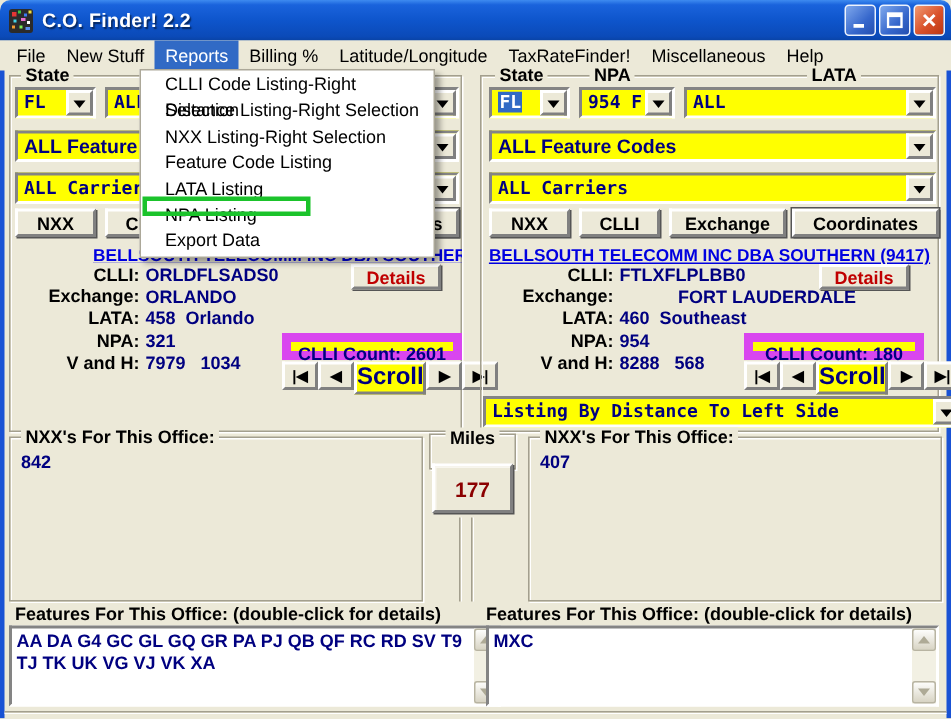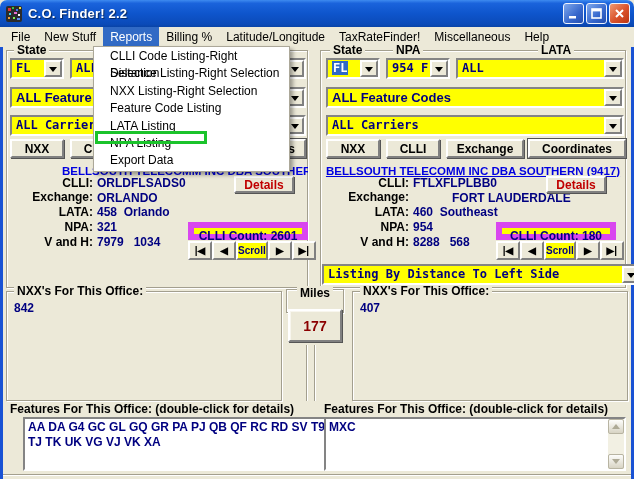--- a/index.html
+++ b/index.html
@@ -54,21 +54,21 @@
   .lblcol{ position:absolute; text-align:right; font-weight:bold; font-size:12px; color:#000; }
   .valcol{ position:absolute; font-weight:bold; font-size:12px; color:#000080; white-space:pre; }
   .link{ font-weight:bold; font-size:11.5px; color:#0000E0; text-decoration:underline; white-space:nowrap; }
   .countbox{ position:absolute; background:#FFFF00; border:6px solid #d946ef;
     color:#000080; font-weight:bold; font-size:12px; text-align:center; line-height:16px; }
   .vcr{ position:absolute; display:flex; }
   .vcr .vbtn{ flex:0 0 24px; height:19px; background:#ECE9D8; border:2px solid;
     border-color:#FFF #808080 #808080 #FFF; font-size:10px; font-weight:bold; color:#000;
     display:flex; align-items:center; justify-content:center; }
   .vcr .vscroll{ flex:1; background:#FFFF00; border:2px solid;
-    border-color:#FFF #808080 #808080 #FFF; color:#000080; font-weight:bold; font-size:10px;
+    border-color:#FFF #808080 #808080 #FFF; color:#000080; font-weight:bold; font-size:16px;
     display:flex; align-items:center; justify-content:center; }
   .etchedh{ position:absolute; height:0; border-top:1px solid #A39F8E; box-shadow:0 1px 0 #fff; }
   .etchedv{ position:absolute; width:0; border-left:1px solid #A39F8E; box-shadow:1px 0 0 #fff; }
   .featbox{ position:absolute; background:#fff; border:2px solid;
     border-color:#848484 #FFF #FFF #848484; }
   .feattext{ position:absolute; left:3px; top:1px; right:18px; bottom:1px;
     font-weight:bold; font-size:12px; line-height:15px; color:#000080; overflow:hidden; }
   .sbar{ position:absolute; top:0; right:0; bottom:0; width:16px; background:#F2F0E3; }
   .sarrow{ position:absolute; left:0; width:16px; height:15px;
     background:linear-gradient(180deg,#FDFDFB,#D8D4C4); border:1px solid #B8B4A2; border-radius:2px;
@@ -202,21 +202,21 @@
       <div class="vbtn">▶</div>
       <div class="vbtn">▶|</div>
     </div>
 
 
     <div class="frame" style="left:0; top:247px; width:276px; height:110px;"></div>
     <span class="glabel" style="left:8px; top:241px;">NXX's For This Office:</span>
     <div class="valcol" style="left:8px; top:257px;">842</div>
 
     <div class="glabel" style="left:4px; top:359px; padding:0;">Features For This Office: (double-click for details)</div>
-    <div class="featbox" style="left:17px; top:373px; width:328px; height:54px;">
+    <div class="featbox" style="left:0; top:373px; width:328px; height:54px;">
       <div class="feattext">AA DA G4 GC GL GQ GR PA PJ QB QF RC RD SV T9 TJ TK UK VG VJ VK XA</div>
       <div class="sbar">
         <div class="sarrow up"></div>
         <div class="sarrow down"></div>
       </div>
     </div>
   </div>
 
   <div class="panel" style="left:320px; width:308px;">
     <div class="frame" style="left:0; top:6px; width:306px; height:238px;"></div>

